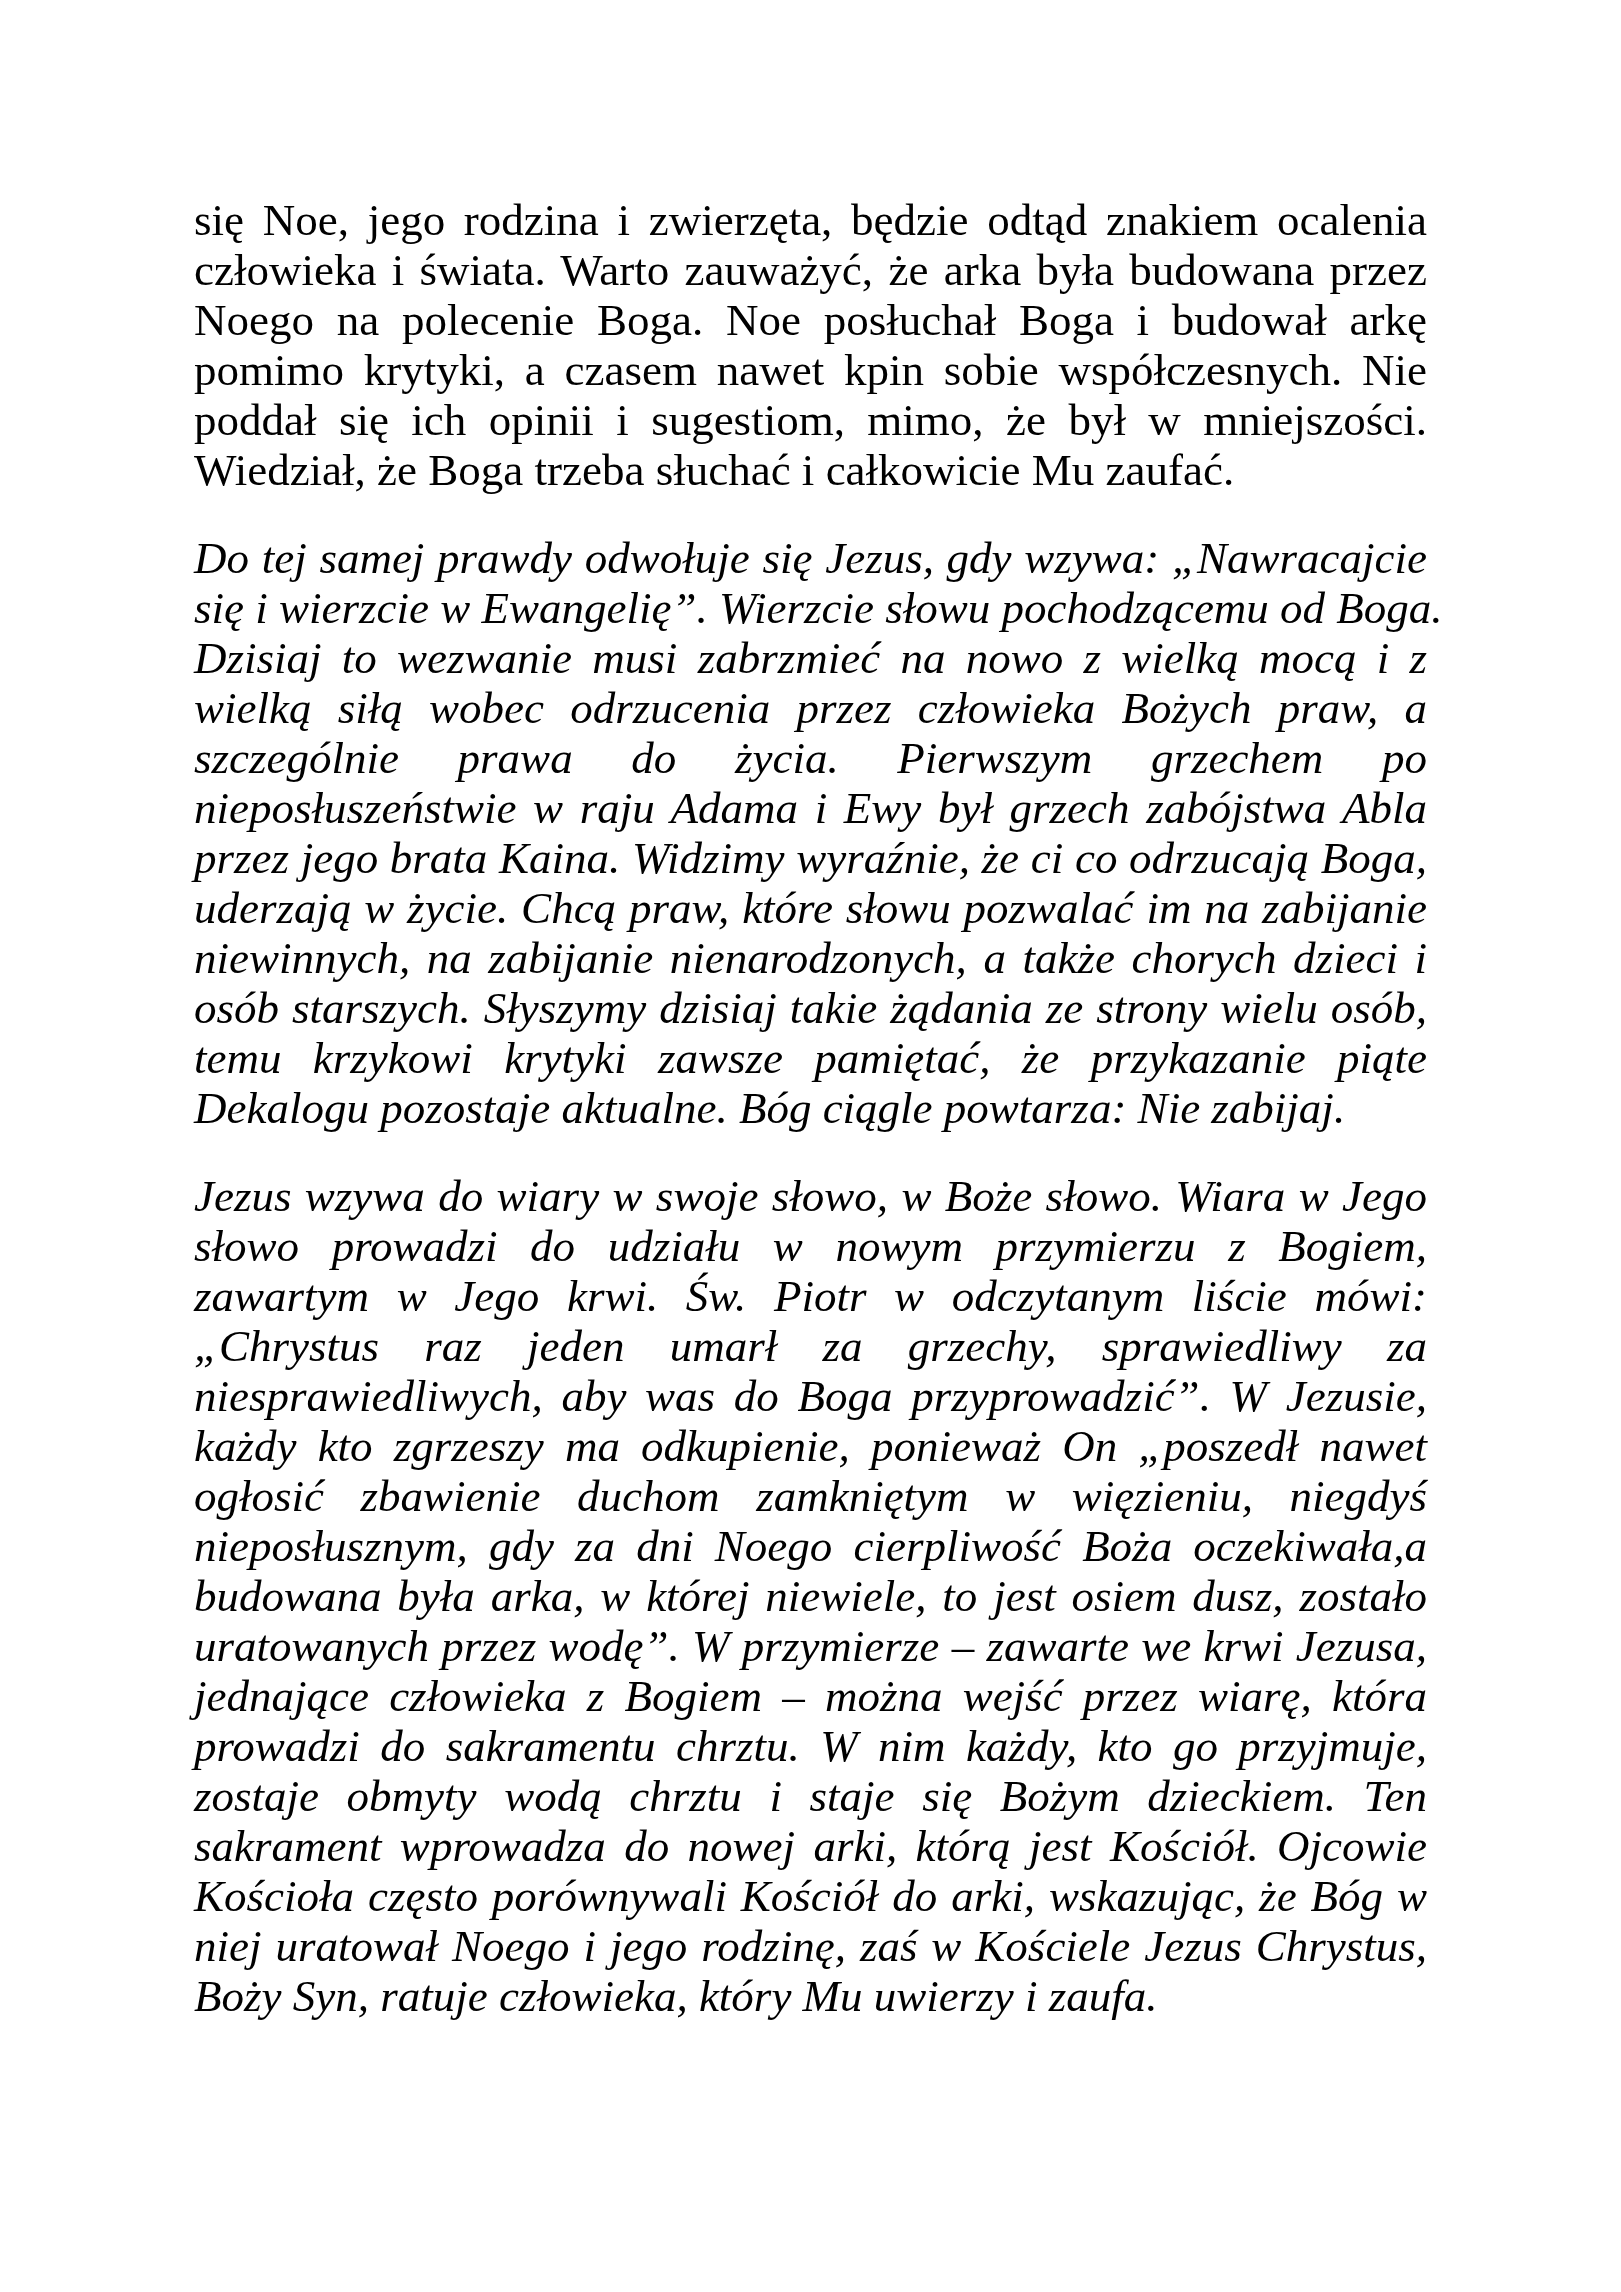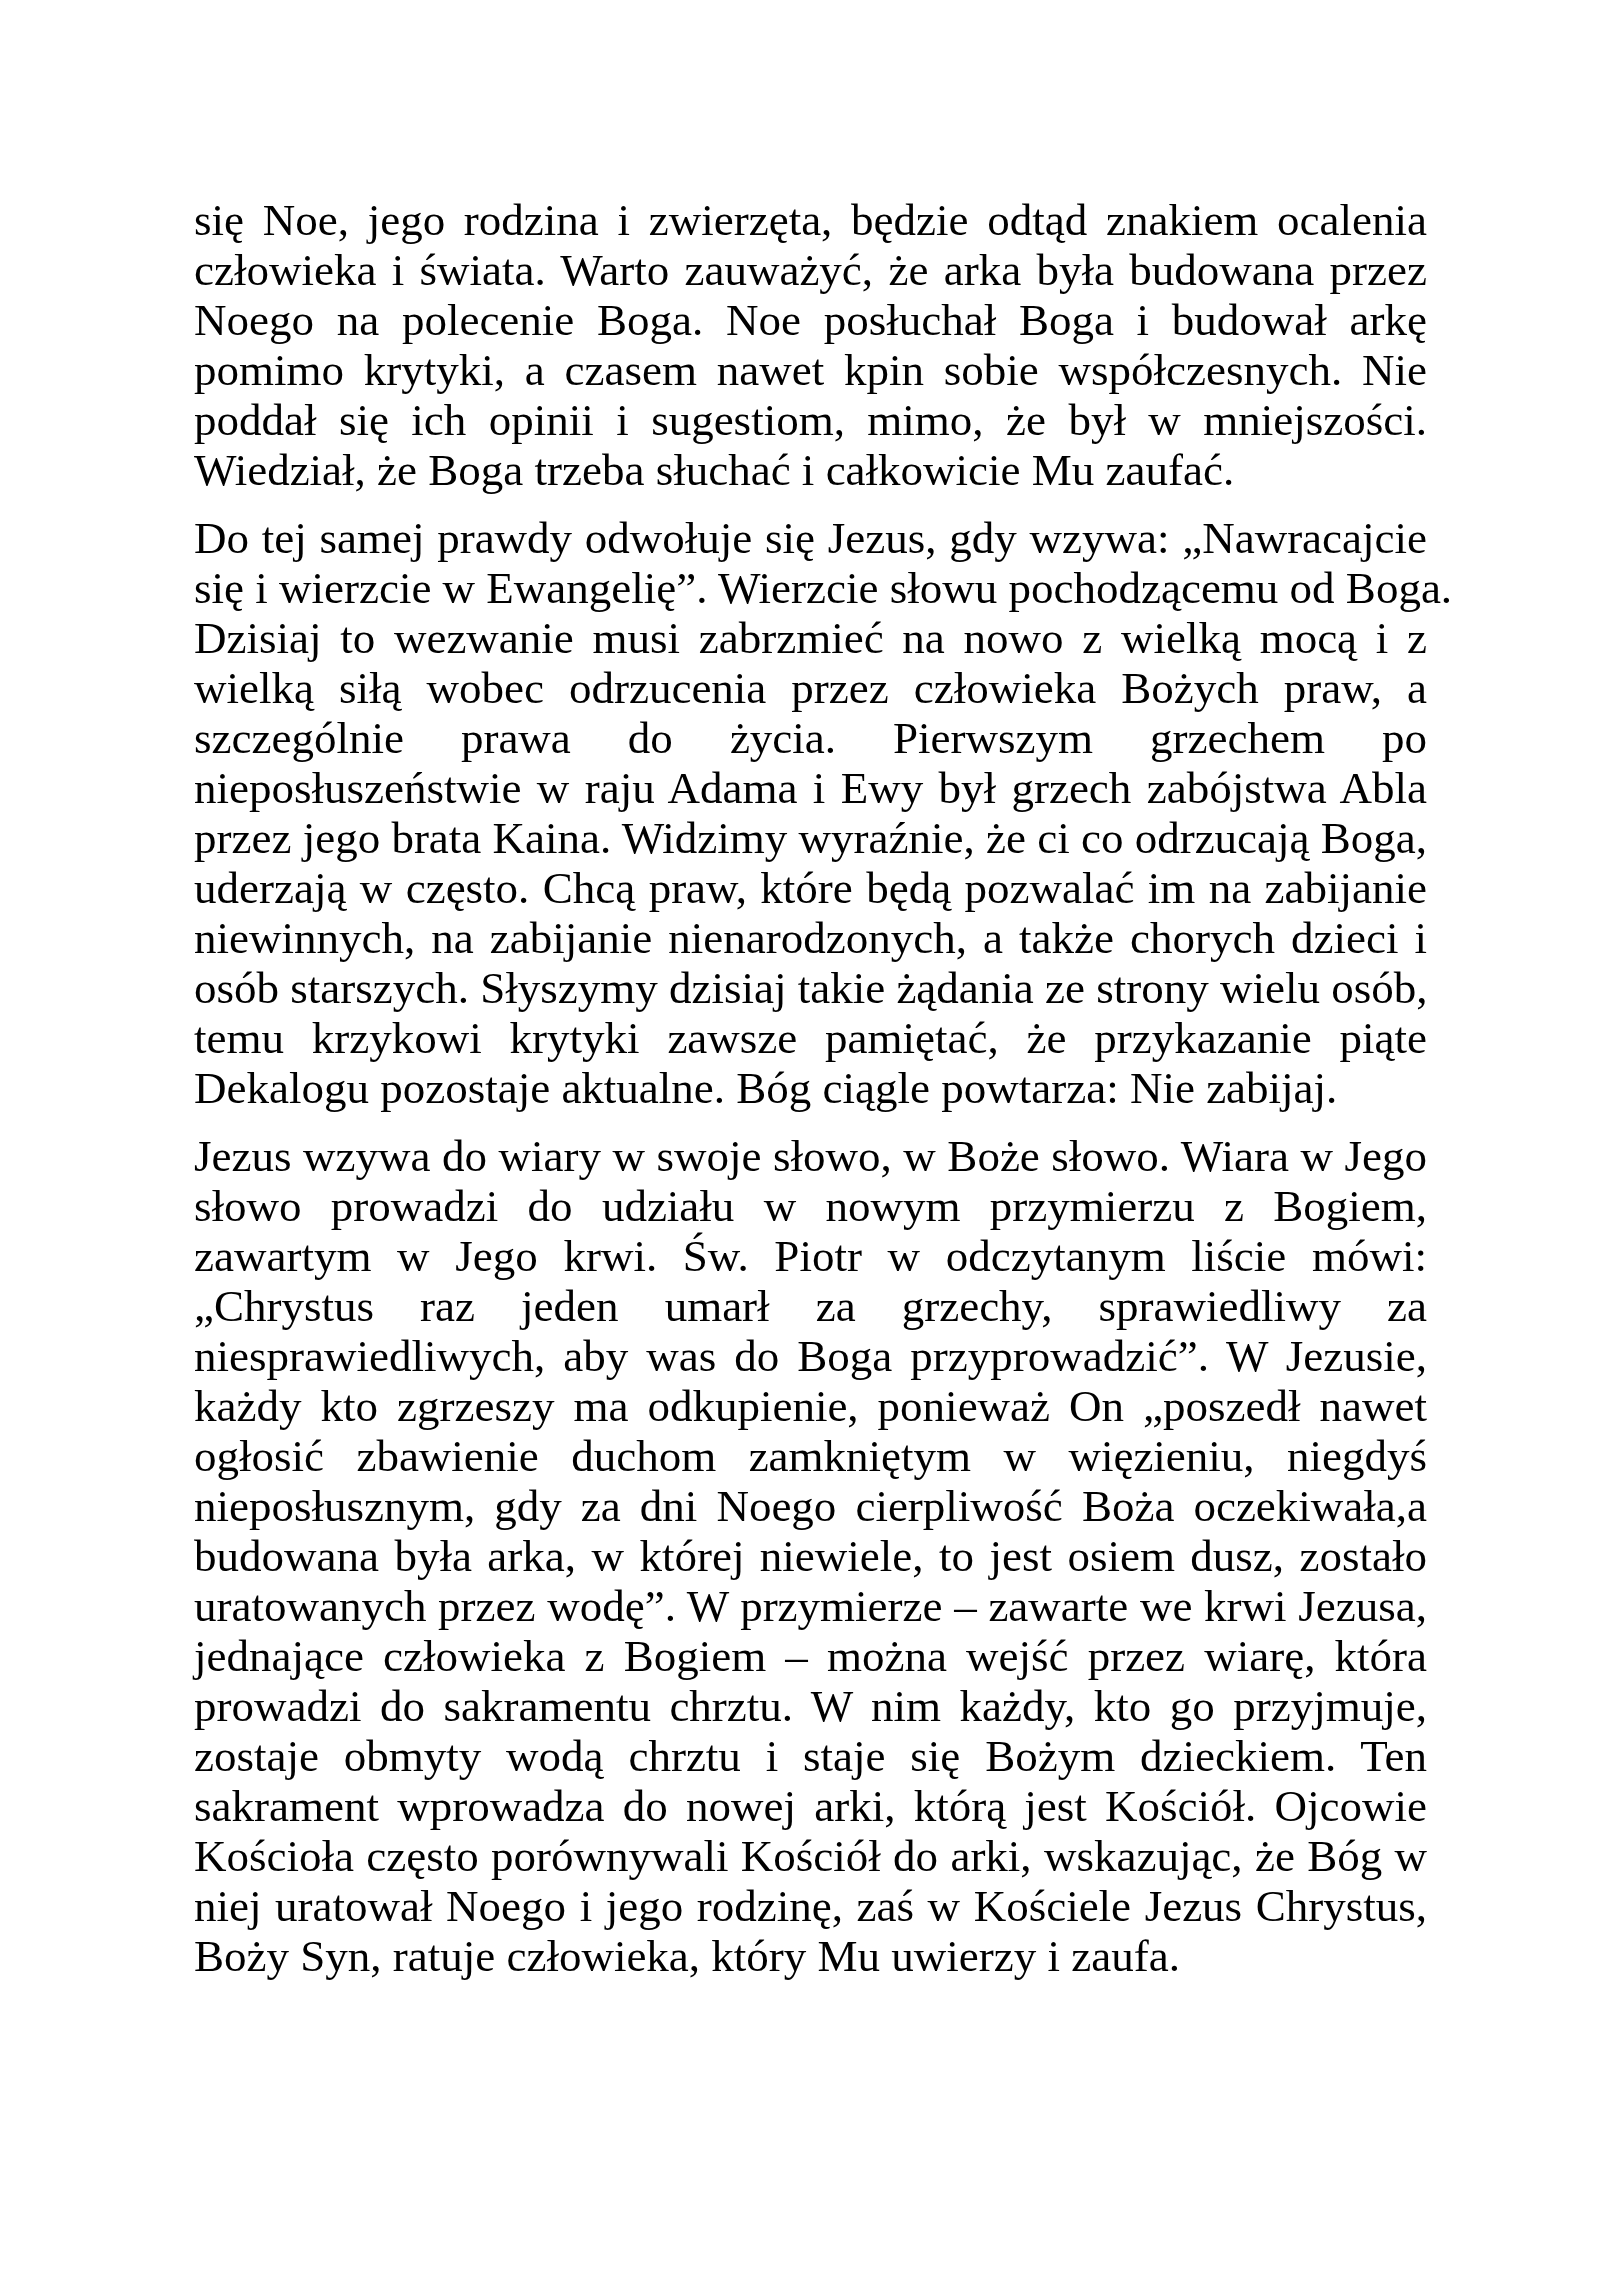--- a/index.html
+++ b/index.html
@@ -27,21 +27,22 @@
       top: 195px;
       width: 1233px;
       font-family: "Liberation Serif", "DejaVu Serif", serif;
       font-size: 45px;
       color: #000000;
     }
     .paragraph {
       margin: 0;
     }
     .paragraph + .paragraph {
-      margin-top: 18px;
+      margin-top: 38px;
+      font-style: italic;
     }
     .line {
       display: block;
       height: 50px;
       line-height: 50px;
       white-space: nowrap;
       text-align: justify;
       text-align-last: justify;
       overflow: visible;
     }
@@ -66,21 +67,21 @@
     </p>
 
     <p class="paragraph">
       <span class="line">Do tej samej prawdy odwołuje się Jezus, gdy wzywa: „Nawracajcie</span>
       <span class="line">się i wierzcie w Ewangelię”. Wierzcie słowu pochodzącemu od Boga.</span>
       <span class="line">Dzisiaj to wezwanie musi zabrzmieć na nowo z wielką mocą i z</span>
       <span class="line">wielką siłą wobec odrzucenia przez człowieka Bożych praw, a</span>
       <span class="line">szczególnie prawa do życia. Pierwszym grzechem po</span>
       <span class="line">nieposłuszeństwie w raju Adama i Ewy był grzech zabójstwa Abla</span>
       <span class="line">przez jego brata Kaina. Widzimy wyraźnie, że ci co odrzucają Boga,</span>
-      <span class="line">uderzają w często. Chcą praw, które będą pozwalać im na zabijanie</span>
+      <span class="line">uderzają w życie. Chcą praw, które słowu pozwalać im na zabijanie</span>
       <span class="line">niewinnych, na zabijanie nienarodzonych, a także chorych dzieci i</span>
       <span class="line">osób starszych. Słyszymy dzisiaj takie żądania ze strony wielu osób,</span>
       <span class="line">temu krzykowi krytyki zawsze pamiętać, że przykazanie piąte</span>
       <span class="line last">Dekalogu pozostaje aktualne. Bóg ciągle powtarza: Nie zabijaj.</span>
     </p>
 
     <p class="paragraph">
       <span class="line">Jezus wzywa do wiary w swoje słowo, w Boże słowo. Wiara w Jego</span>
       <span class="line">słowo prowadzi do udziału w nowym przymierzu z Bogiem,</span>
       <span class="line">zawartym w Jego krwi. Św. Piotr w odczytanym liście mówi:</span>

